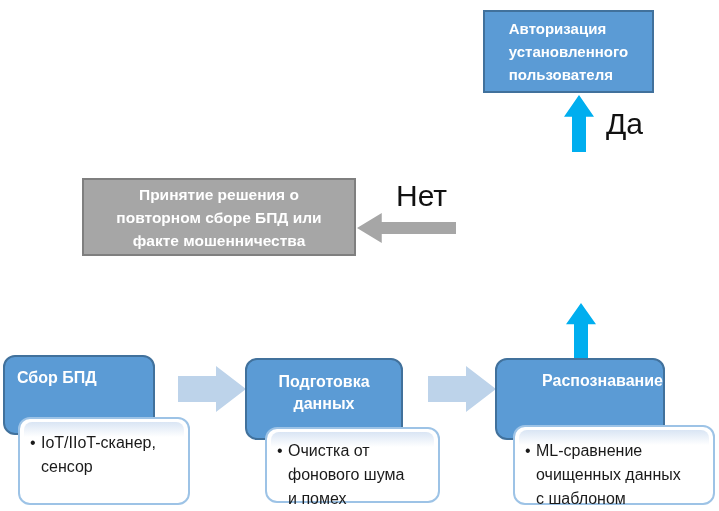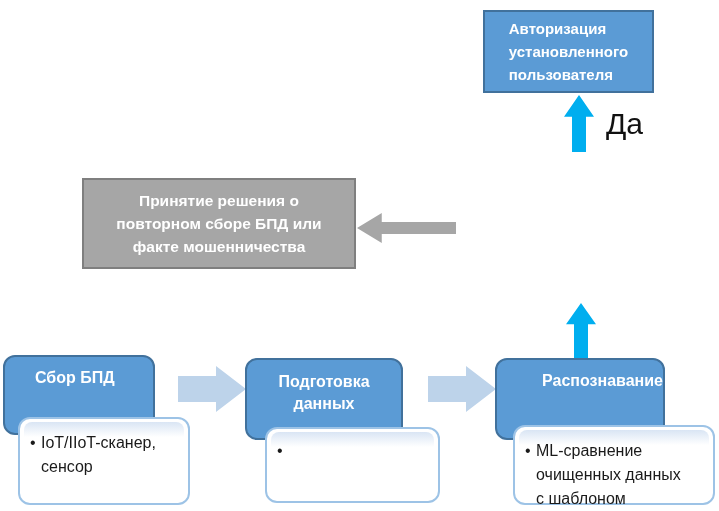--- a/index.html
+++ b/index.html
@@ -22,39 +22,39 @@
   .pre{white-space:pre-line;}
 
   
   .node-auth{
     left:483px;top:10px;width:171px;height:83px;
     background:var(--node-blue);border:2px solid var(--node-border);
     box-sizing:border-box;display:flex;align-items:center;justify-content:center;
     color:#fff;font-weight:bold;font-size:15px;line-height:23px;
   }
   .node-gray{
-    left:82px;top:178px;width:274px;height:91px;
+    left:82px;top:178px;width:274px;height:78px;
     background:var(--gray-fill);border:2px solid var(--gray-border);
     box-sizing:border-box;display:flex;align-items:center;justify-content:center;
     color:#fff;font-weight:bold;font-size:15.5px;line-height:23px;text-align:center;
   }
   .diamond-wrap{left:466px;top:147px;width:243px;height:160px;}
   .diamond-wrap svg{position:absolute;left:0;top:0;}
   .diamond-text{
     position:absolute;left:0;top:0;width:100%;height:100%;
     display:flex;align-items:center;justify-content:center;
     color:#fff;font-weight:bold;font-size:13.5px;line-height:22px;text-align:center;
   }
 
   
   .step-blue{
     background:var(--node-blue);border:2.5px solid var(--node-border);
     box-sizing:border-box;border-radius:12px;color:#fff;font-weight:bold;font-size:16px;
   }
-  .step-collect{left:3px;top:355px;width:152px;height:80px;padding:12px 0 0 30px;}
+  .step-collect{left:3px;top:355px;width:152px;height:80px;padding:12px 0 0 12px;}
   .step-prepare{left:245px;top:358px;width:158px;height:82px;padding:11px 0 0 0;text-align:center;line-height:22px;}
   .step-recognize{left:495px;top:358px;width:170px;height:82px;padding:12px 0 0 0;text-align:right;}
 
   .white-box{
     background:#fff;border:2px solid var(--white-border);border-radius:12px;
     box-sizing:border-box;color:var(--ink);font-size:16px;line-height:24px;
   }
   .white-band{
     position:absolute;left:4px;right:4px;top:3px;height:15px;border-radius:8px 8px 0 0;
     background:linear-gradient(to bottom,var(--band),rgba(255,255,255,0));
@@ -101,37 +101,41 @@
   <div class="abs node-auth pre">Авторизация
 установленного
 пользователя</div>
 
 
   <div class="abs node-gray pre">Принятие решения о
 повторном сборе БПД или
 факте мошенничества</div>
 
   <div class="abs edge-label label-yes">Да</div>
+  <div class="abs edge-label label-no">Нет</div>
 
   <div class="abs step-blue step-collect">Сбор БПД</div>
   <div class="abs white-box white-collect">
     <div class="white-band"></div>
     <div class="bullet-row">
       <span class="bullet">•</span>
       <span class="pre">IoT/IIoT-сканер,
 сенсор</span>
     </div>
   </div>
 
   <div class="abs step-blue step-prepare pre">Подготовка
 данных</div>
   <div class="abs white-box white-prepare">
     <div class="white-band"></div>
     <div class="bullet-row" style="padding-top:10px;">
       <span class="bullet">•</span>
+      <span class="pre">Очистка от
+фонового шума
+и помех</span>
     </div>
   </div>
 
   <div class="abs step-blue step-recognize">Распознавание</div>
   <div class="abs white-box white-recognize">
     <div class="white-band"></div>
     <div class="bullet-row">
       <span class="bullet">•</span>
       <span class="pre">ML-сравнение
 очищенных данных

